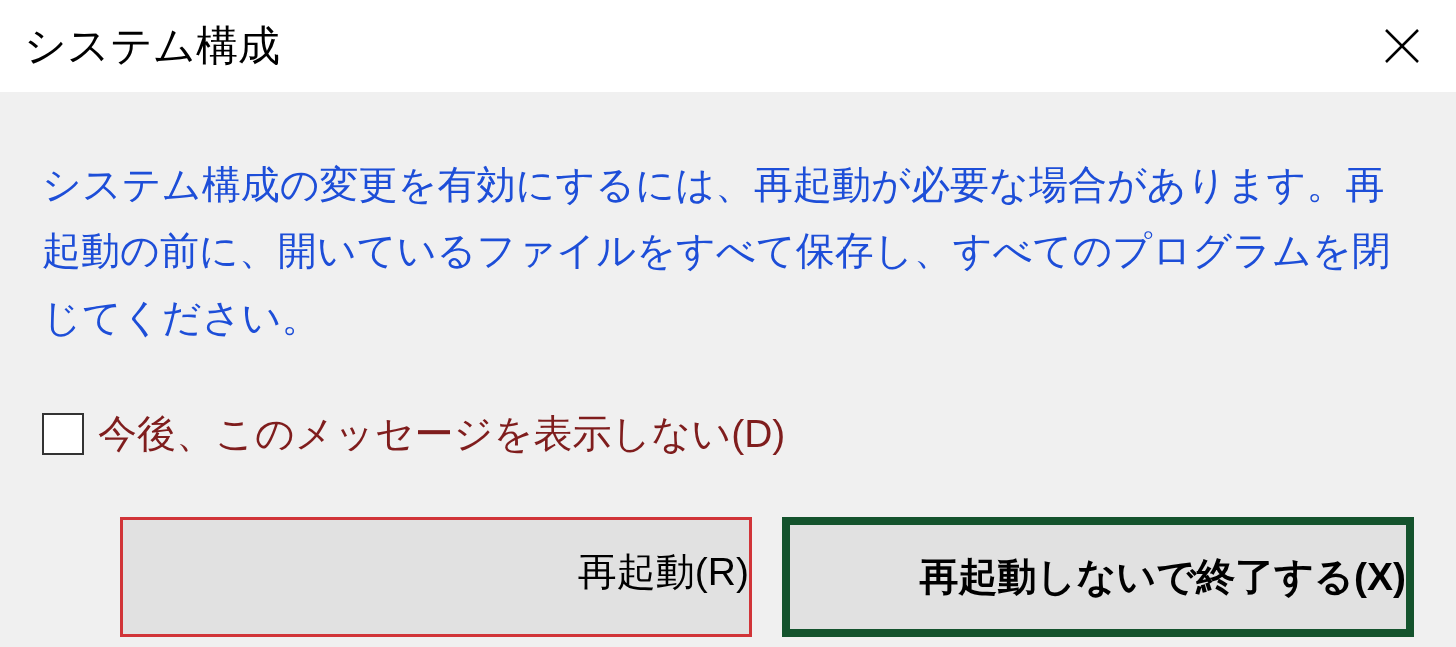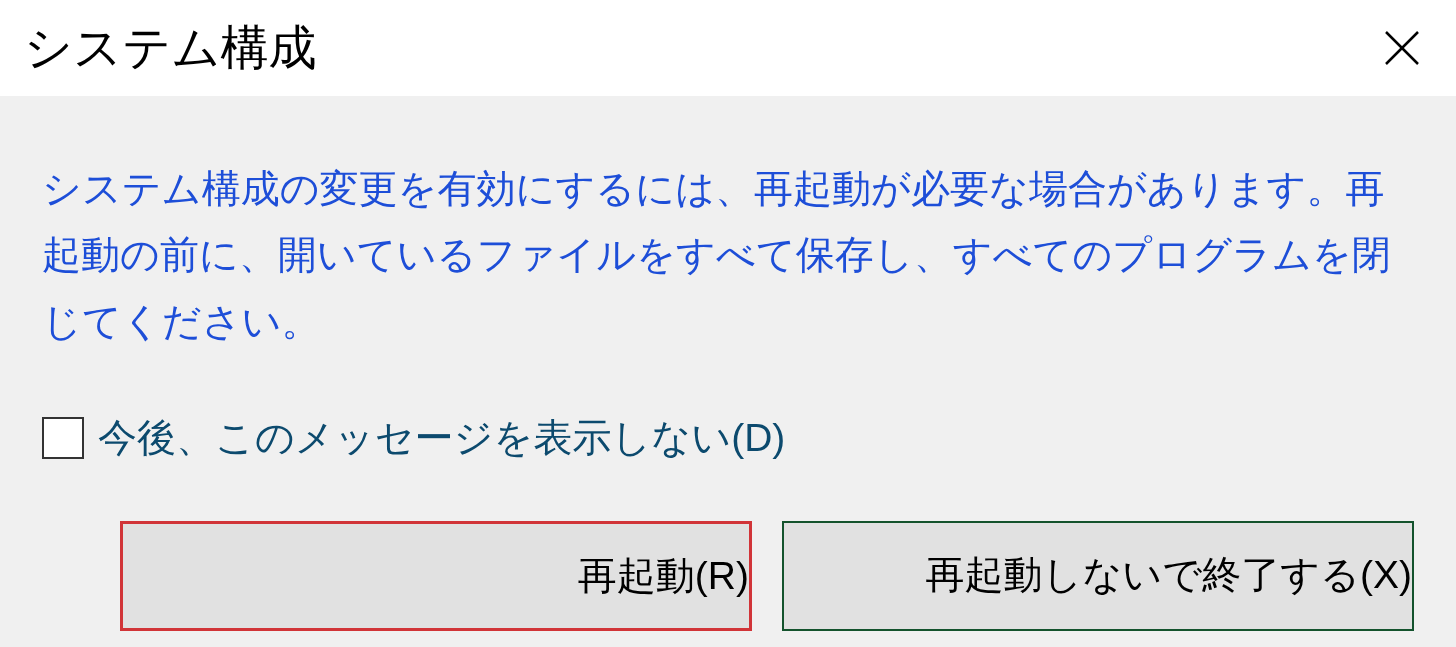--- a/index.html
+++ b/index.html
@@ -21,21 +21,21 @@
     }
     .titlebar {
       background: #ffffff;
       display: flex;
       align-items: center;
       justify-content: space-between;
       padding: 16px 24px 16px 24px;
       height: 100px;
     }
     .titlebar-title {
-      font-size: 48px;
+      font-size: 42px;
       color: #000000;
     }
     .close-btn {
       width: 60px;
       height: 60px;
       display: flex;
       align-items: center;
       justify-content: center;
       cursor: pointer;
     }
@@ -64,21 +64,21 @@
     }
     .checkbox-box {
       width: 42px;
       height: 42px;
       border: 2px solid #333333;
       background: #ffffff;
       cursor: pointer;
     }
     .checkbox-label {
       font-size: 39px;
-      color: #0c4a6e;
+      color: #7f1d1d;
       cursor: pointer;
     }
     .button-row {
       display: flex;
       gap: 30px;
       padding-left: 78px;
     }
     .btn {
       font-size: 39px;
       color: #000000;
@@ -87,21 +87,22 @@
       text-align: right;
       cursor: pointer;
       border: 3px solid transparent;
     }
     .btn-restart {
       width: 636px;
       border: 3px solid #d13438;
     }
     .btn-exit {
       width: 636px;
-      border: 2px solid #14532d;
+      border: 8px solid #14532d;
+      font-weight: bold;
     }
   </style>
 </head>
 <body>
 
 <div class="dialog">
   <div class="titlebar">
     <div class="titlebar-title">システム構成</div>
     <div class="close-btn">
       <svg viewBox="0 0 40 40">

